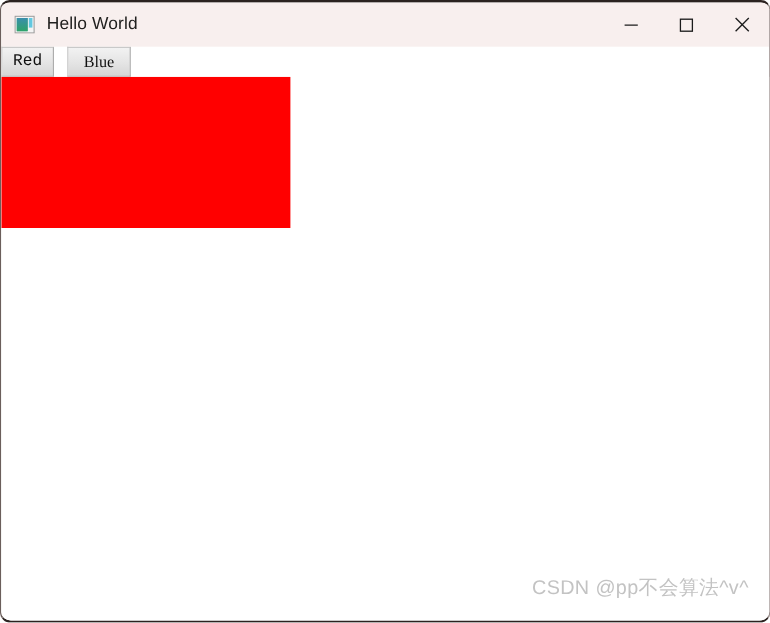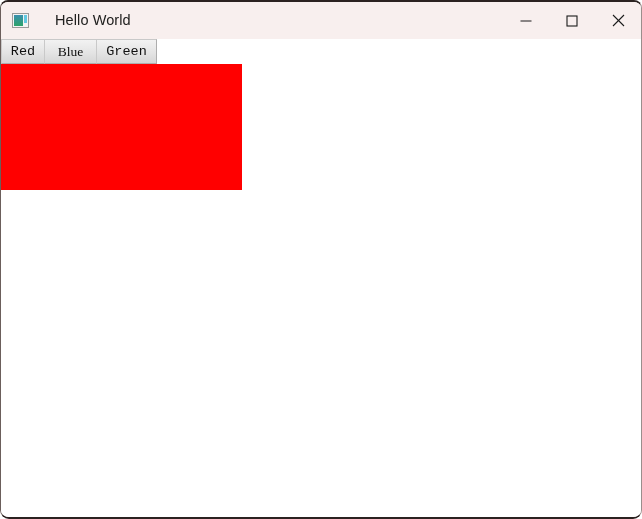--- a/index.html
+++ b/index.html
@@ -54,21 +54,20 @@
     display: block;
   }
 
   #window-title {
     font-size: 14.5px;
     color: #21201f;
     letter-spacing: 0.1px;
     white-space: nowrap;
     flex: 1 1 auto;
     line-height: 1;
-    margin-left: 16px;
   }
 
   .win-ctrl {
     width: 46px;
     height: 37px;
     display: flex;
     align-items: center;
     justify-content: center;
     flex: 0 0 auto;
   }
@@ -77,20 +76,21 @@
   
   #button-bar {
     position: absolute;
     left: 0;
     top: 37px;
     width: 100%;
     height: 25px;
     background: #ffffff;
     display: flex;
     align-items: flex-start;
+    gap: 12px;
   }
 
   .color-button {
     height: 25px;
     box-sizing: border-box;
     background: linear-gradient(to bottom, #f2f2f2 0%, #e4e4e4 55%, #d6d6d6 100%);
     border: 1px solid #adadad;
     border-top: 1px solid #c9c9c9;
     border-left: 1px solid #c9c9c9;
     font-family: "Liberation Mono", "DejaVu Sans Mono", monospace;
@@ -173,21 +173,21 @@
       <svg width="13" height="13" viewBox="0 0 13 13">
         <line x1="1" y1="1" x2="12" y2="12" stroke="#1b1b1b" stroke-width="1.1"></line>
         <line x1="12" y1="1" x2="1" y2="12" stroke="#1b1b1b" stroke-width="1.1"></line>
       </svg>
     </div>
   </div>
 
   <div id="button-bar">
     <div class="color-button" style="width:44px;">Red</div>
     <div class="color-button" style="width:53px;font-family:Liberation Serif, serif;">Blue</div>
-    <div class="color-button" style="width:61px;">Green</div>
   </div>
 
   <div id="canvas-area">
     <div id="color-rect" style="left: 0px; top: 0px; width: 241px; height: 126px; background: rgb(255, 0, 0);"></div>
   </div>
 
+  <div id="watermark" style="color: rgb(195, 195, 195);">CSDN @pp不会算法^v^</div>
 
 </div>
 
 </body></html>

